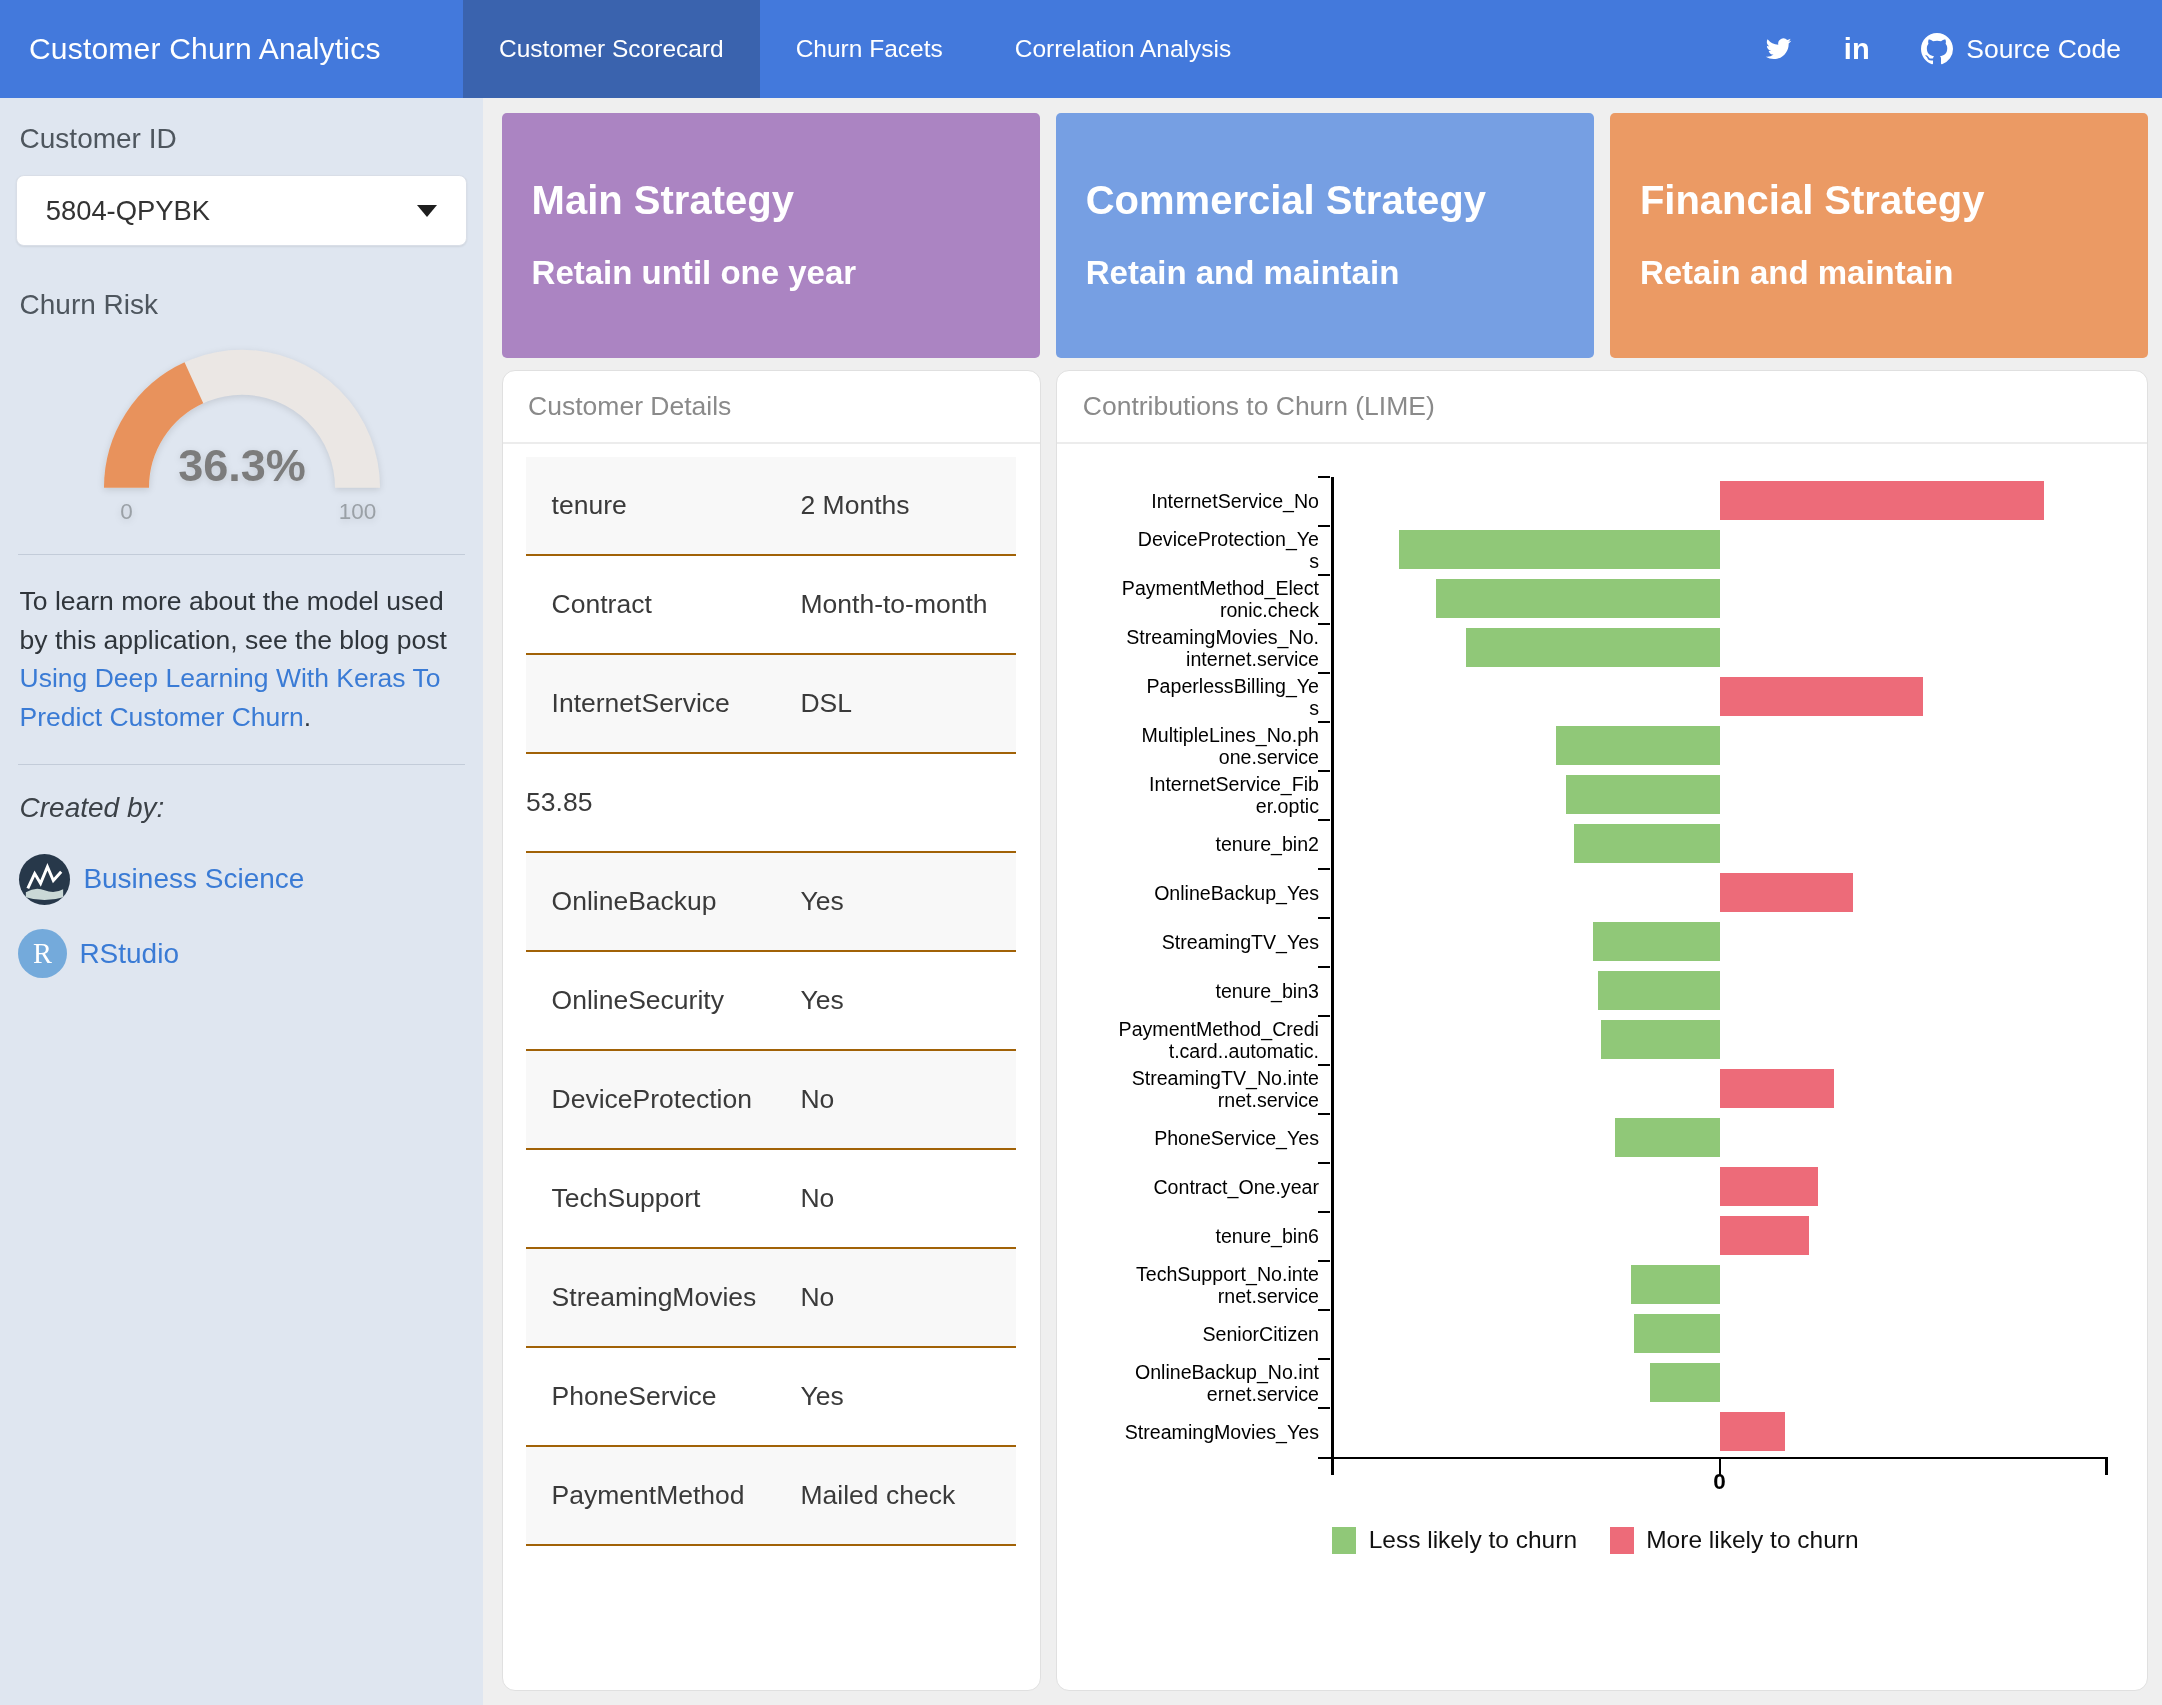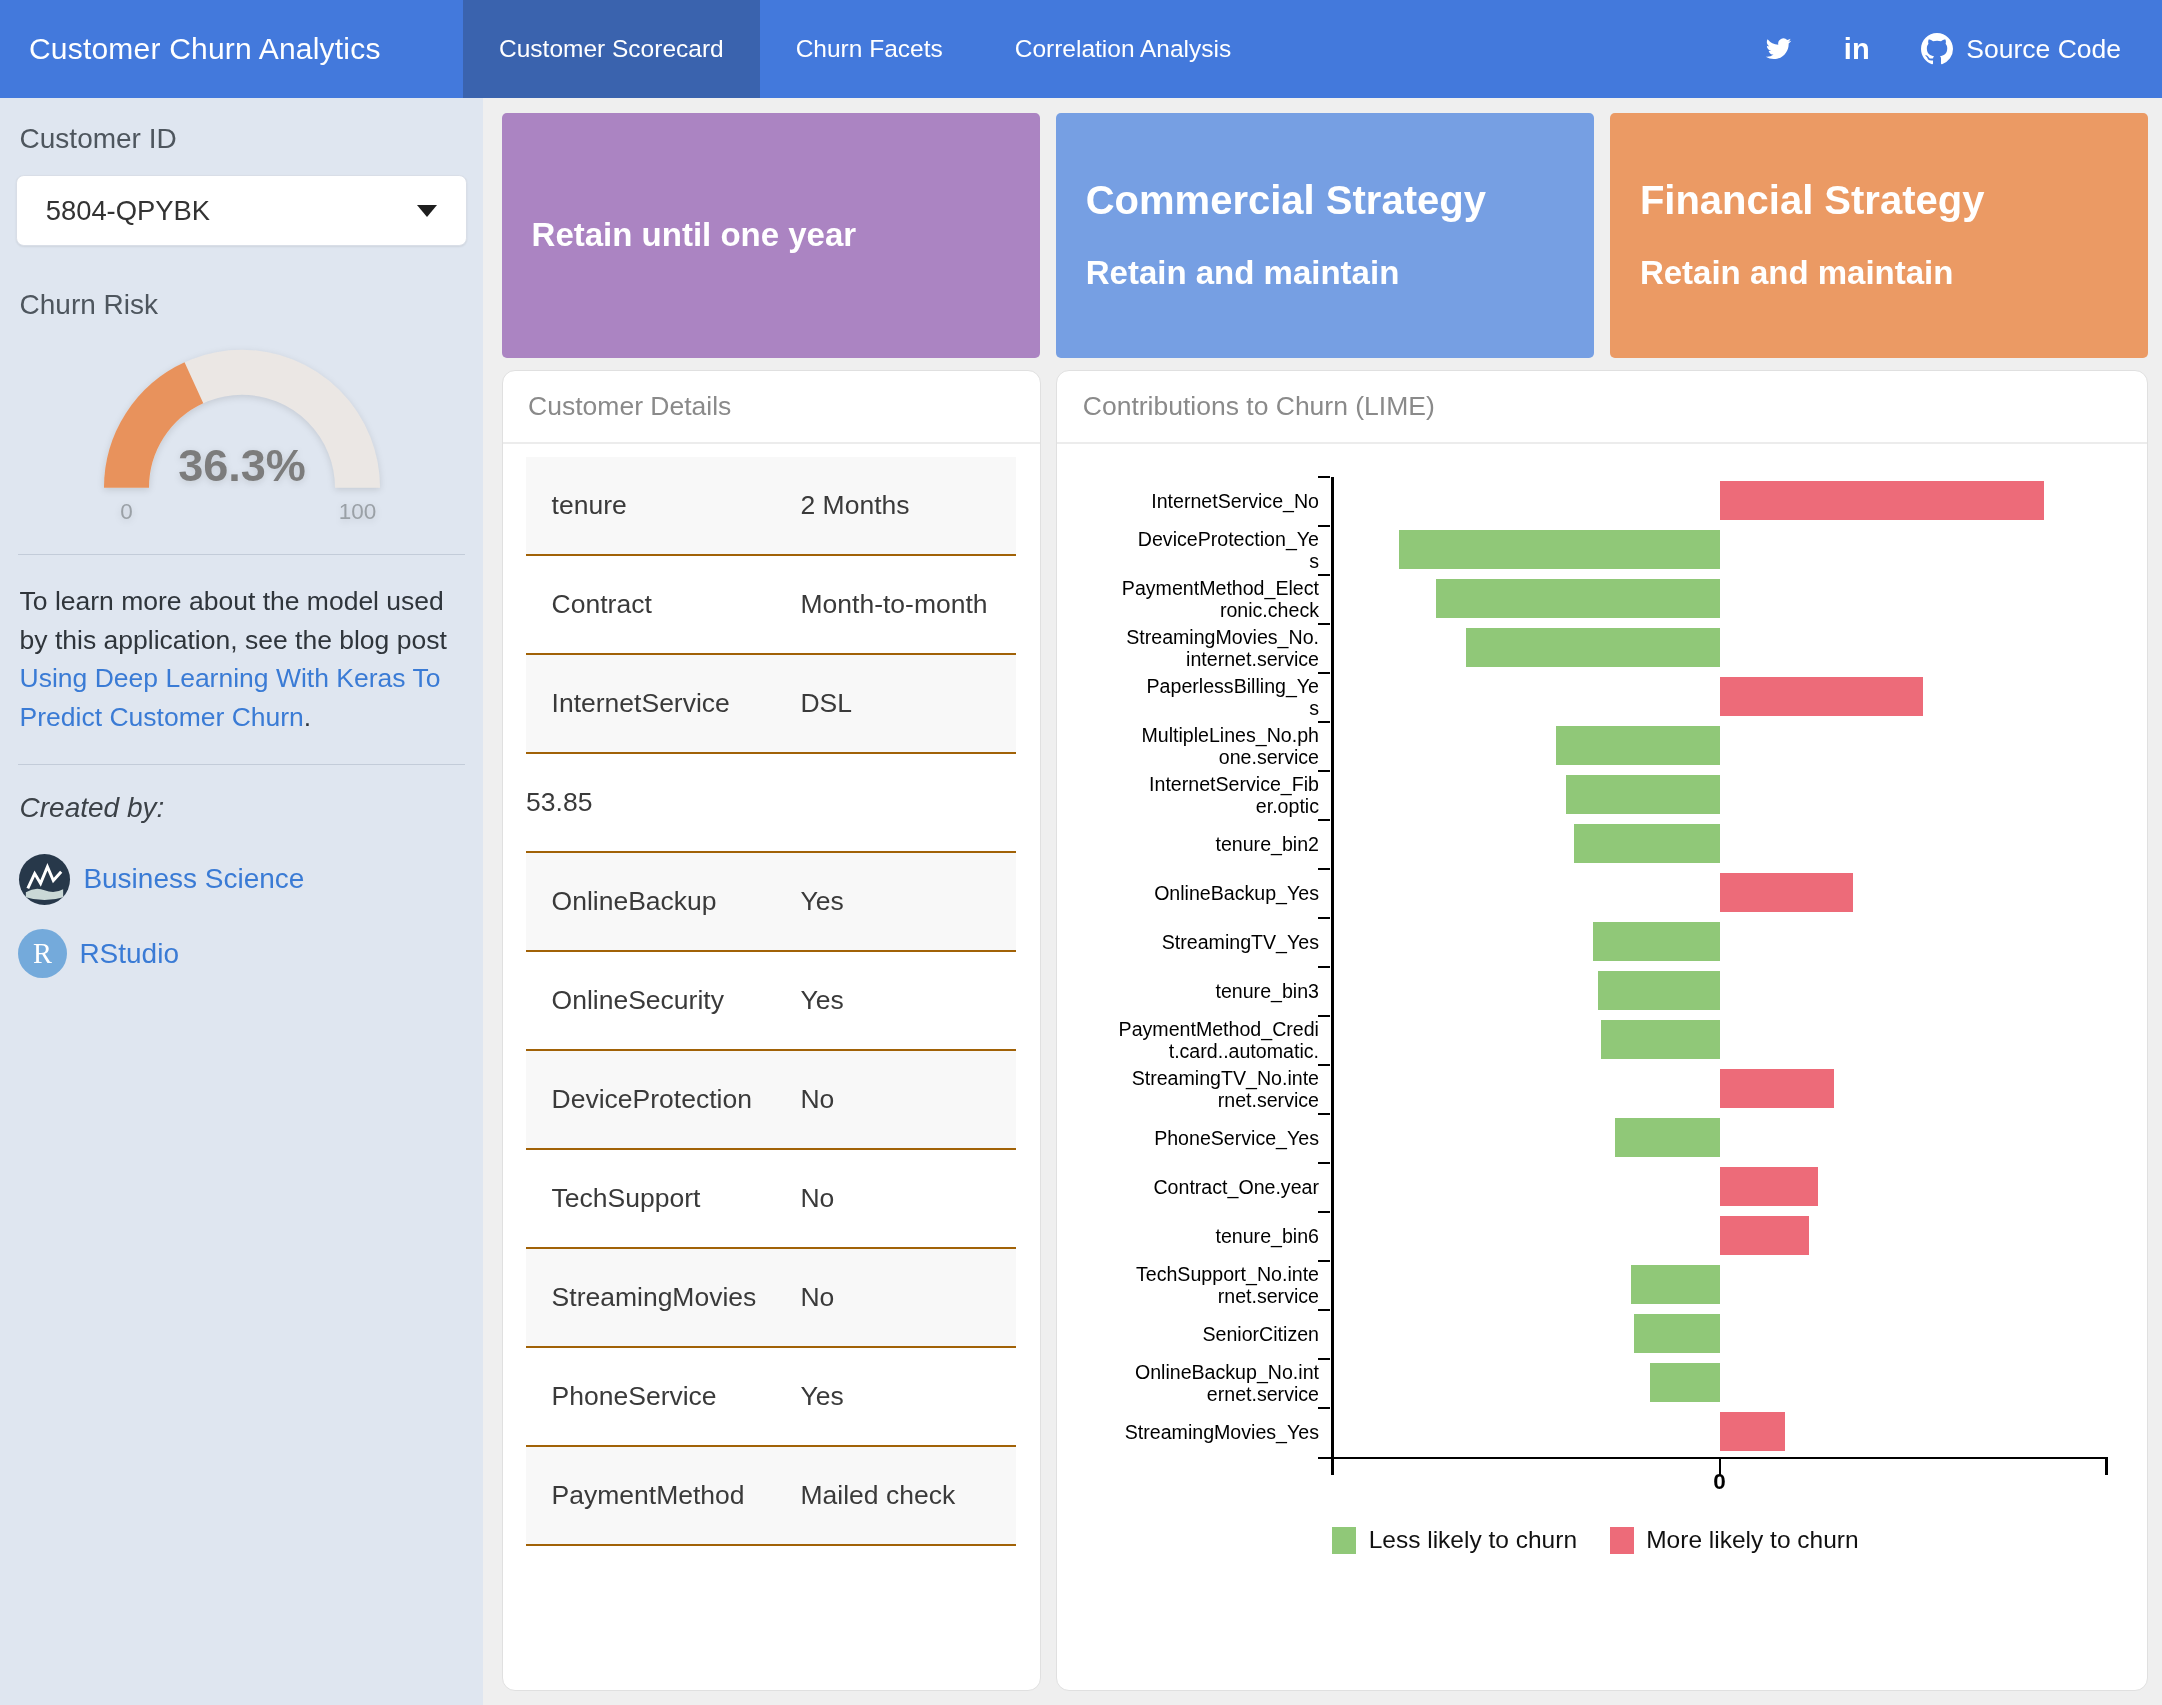--- a/index.html
+++ b/index.html
@@ -157,20 +157,21 @@
           <text x="25" y="35" text-anchor="middle" font-size="29" font-family="Liberation Serif, DejaVu Serif, serif" fill="#fff">R</text>
         </svg>
       </span>
       <a href="#">RStudio</a>
     </div>
   </div>
 
   <div class="main">
     <div class="cards">
       <div class="card" style="background: rgb(171, 132, 194);">
+        <div class="ttl">Main Strategy</div>
         <div class="sub">Retain until one year</div>
       </div>
       <div class="card" style="background: rgb(118, 159, 227);">
         <div class="ttl">Commercial Strategy</div>
         <div class="sub">Retain and maintain</div>
       </div>
       <div class="card" style="background: rgb(235, 154, 100);">
         <div class="ttl">Financial Strategy</div>
         <div class="sub">Retain and maintain</div>
       </div>

